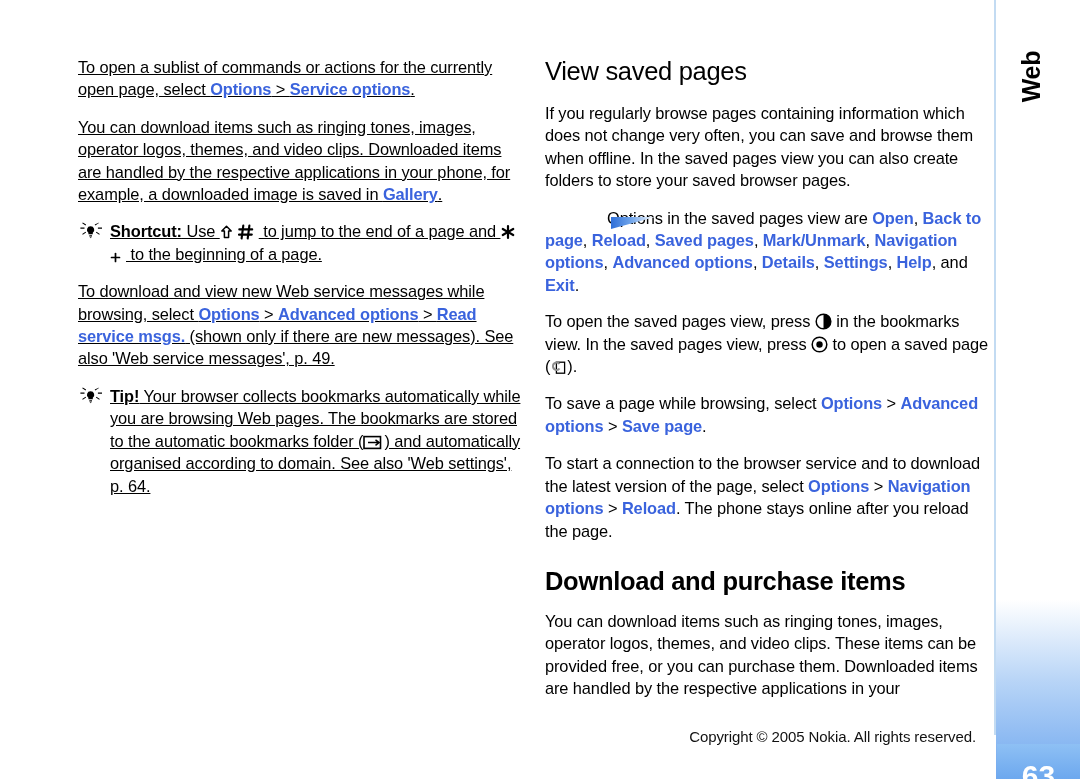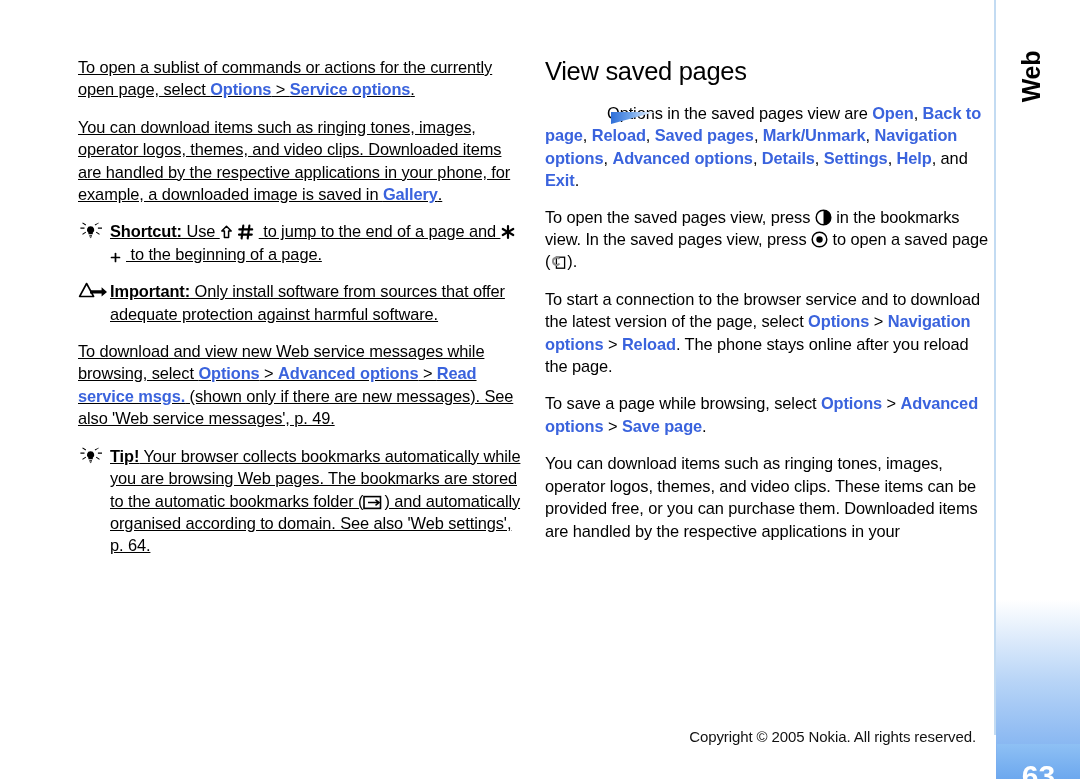--- a/index.html
+++ b/index.html
@@ -221,29 +221,20 @@
             </g>
           </svg></span><span class="ic gap-r"><svg width="11" height="11" viewBox="0 0 11 11">
             <g stroke="#000" stroke-width="1.7" stroke-linecap="round">
               <line x1="5.5" y1="1.5" x2="5.5" y2="9.5"></line>
               <line x1="1.5" y1="5.5" x2="9.5" y2="5.5"></line>
             </g>
           </svg></span><span> to the beginning of a page.</span>
     </div>
 
 
-    <div class="note">
-      <span class="glyph">
-        <svg width="30" height="19" viewBox="0 0 30 19">
-          <path d="M8.6 2.5L15.6 15.5H1.6z" fill="#fff" stroke="#000" stroke-width="1.6" stroke-linejoin="round"></path>
-          <path d="M12 9.3h11.6v-3l5.4 4.6-5.4 4.6v-3H12z" fill="#000"></path>
-        </svg>
-      </span>
-      <span class="bold">Important:</span><span> Only install software from sources that offer adequate protection against harmful software.</span>
-    </div>
 
     <p class="para"><span>To download and view new Web service messages while browsing, select </span><span class="lnk">Options</span><span class="sep"> &gt; </span><span class="lnk">Advanced options</span><span class="sep"> &gt; </span><span class="lnk">Read service msgs.</span><span> (shown only if there are new messages). See also 'Web service messages', p. 49.</span></p>
 
     <div class="note">
       <span class="glyph">
         <svg width="26" height="20" viewBox="0 0 26 20">
           <g fill="#000">
             <path d="M12.6 5.2a3.6 3.6 0 0 0-2.2 6.5v1.6h4.4v-1.6a3.6 3.6 0 0 0-2.2-6.5zm-1.3 9.1h2.7v1.1h-2.7zm.3 1.9h2.1l-1 1.1z"></path>
             <path d="M4.8 1.4l3.3 2.2-.6.9L4.2 2.3zM2.4 6.6h4.1v1.1H2.4zM4.2 12.9l3.3-2.2.6.9-3.3 2.2zM21.2 1.4l-.6.9-3.3 2.2-.6-.9zM19.9 6.6H24v1.1h-4.1zM21.2 13.8l-3.3-2.2.6-.9 3.3 2.2z"></path>
           </g>
@@ -254,20 +245,21 @@
             <path d="M5 7.6h10.5M12.5 4.9l3.6 2.7-3.6 2.7" fill="none" stroke="#000" stroke-width="1.5"></path>
           </svg></span><span>) and automatically organised according to domain. See also 'Web settings', p. 64.</span>
     </div>
 
   </div>
 
   <div class="col col-right">
 
     <h2 class="heading">View saved pages</h2>
 
+    <p class="para">If you regularly browse pages containing information which does not change very often, you can save and browse them when offline. In the saved pages view you can also create folders to store your saved browser pages.</p>
 
     <div class="arrow-note">
       <span class="arrow-mark">
         <svg width="44" height="13" viewBox="0 0 44 13">
           <defs>
             <linearGradient id="gmark" x1="0" y1="0" x2="1" y2="0">
               <stop offset="0%" stop-color="#2f6fd8"></stop>
               <stop offset="45%" stop-color="#6fa4ea"></stop>
               <stop offset="100%" stop-color="#ffffff"></stop>
             </linearGradient>
@@ -281,24 +273,25 @@
             <circle cx="8.5" cy="8.5" r="7.3" fill="#fff" stroke="#000" stroke-width="1.5"></circle>
             <path d="M8.5 1.2a7.3 7.3 0 0 1 0 14.6z" fill="#000"></path>
           </svg></span><span> in the bookmarks view. In the saved pages view, press </span><span class="ic"><svg width="17" height="17" viewBox="0 0 17 17">
             <circle cx="8.5" cy="8.5" r="7.3" fill="#fff" stroke="#000" stroke-width="1.5"></circle>
             <circle cx="8.5" cy="8.5" r="3.2" fill="#000"></circle>
           </svg></span><span> to open a saved page (</span><span class="ic"><svg width="17" height="16" viewBox="0 0 17 16">
             <rect x="6.4" y="3.2" width="8.2" height="11" fill="#fff" stroke="#000" stroke-width="1.3"></rect>
             <path d="M2 7.2a4.6 4.6 0 0 1 8.3-2.7l-1.6 1.1a2.6 2.6 0 1 0 0 3.3l1.6 1.1A4.6 4.6 0 0 1 2 7.2z" fill="#8c8c8c"></path>
           </svg></span><span>).</span></p>
 
+    <p class="para"><span>To save a page while browsing, select </span><span class="lnk">Options</span><span class="sep"> &gt; </span><span class="lnk">Advanced options</span><span class="sep"> &gt; </span><span class="lnk">Save page</span><span>.</span></p>
+
     <p class="para"><span>To start a connection to the browser service and to download the latest version of the page, select </span><span class="lnk">Options</span><span class="sep"> &gt; </span><span class="lnk">Navigation options</span><span class="sep"> &gt; </span><span class="lnk">Reload</span><span>. The phone stays online after you reload the page.</span></p>
 
-    <p class="para"><span>To save a page while browsing, select </span><span class="lnk">Options</span><span class="sep"> &gt; </span><span class="lnk">Advanced options</span><span class="sep"> &gt; </span><span class="lnk">Save page</span><span>.</span></p>
-
+    <h2 class="heading2">Download and purchase items</h2>
 
     <p class="para">You can download items such as ringing tones, images, operator logos, themes, and video clips. These items can be provided free, or you can purchase them. Downloaded items are handled by the respective applications in your</p>
 
   </div>
 
   <div class="footer">Copyright © 2005 Nokia. All rights reserved.</div>
   <div class="pagenum">63</div>
 
 </div>
 

